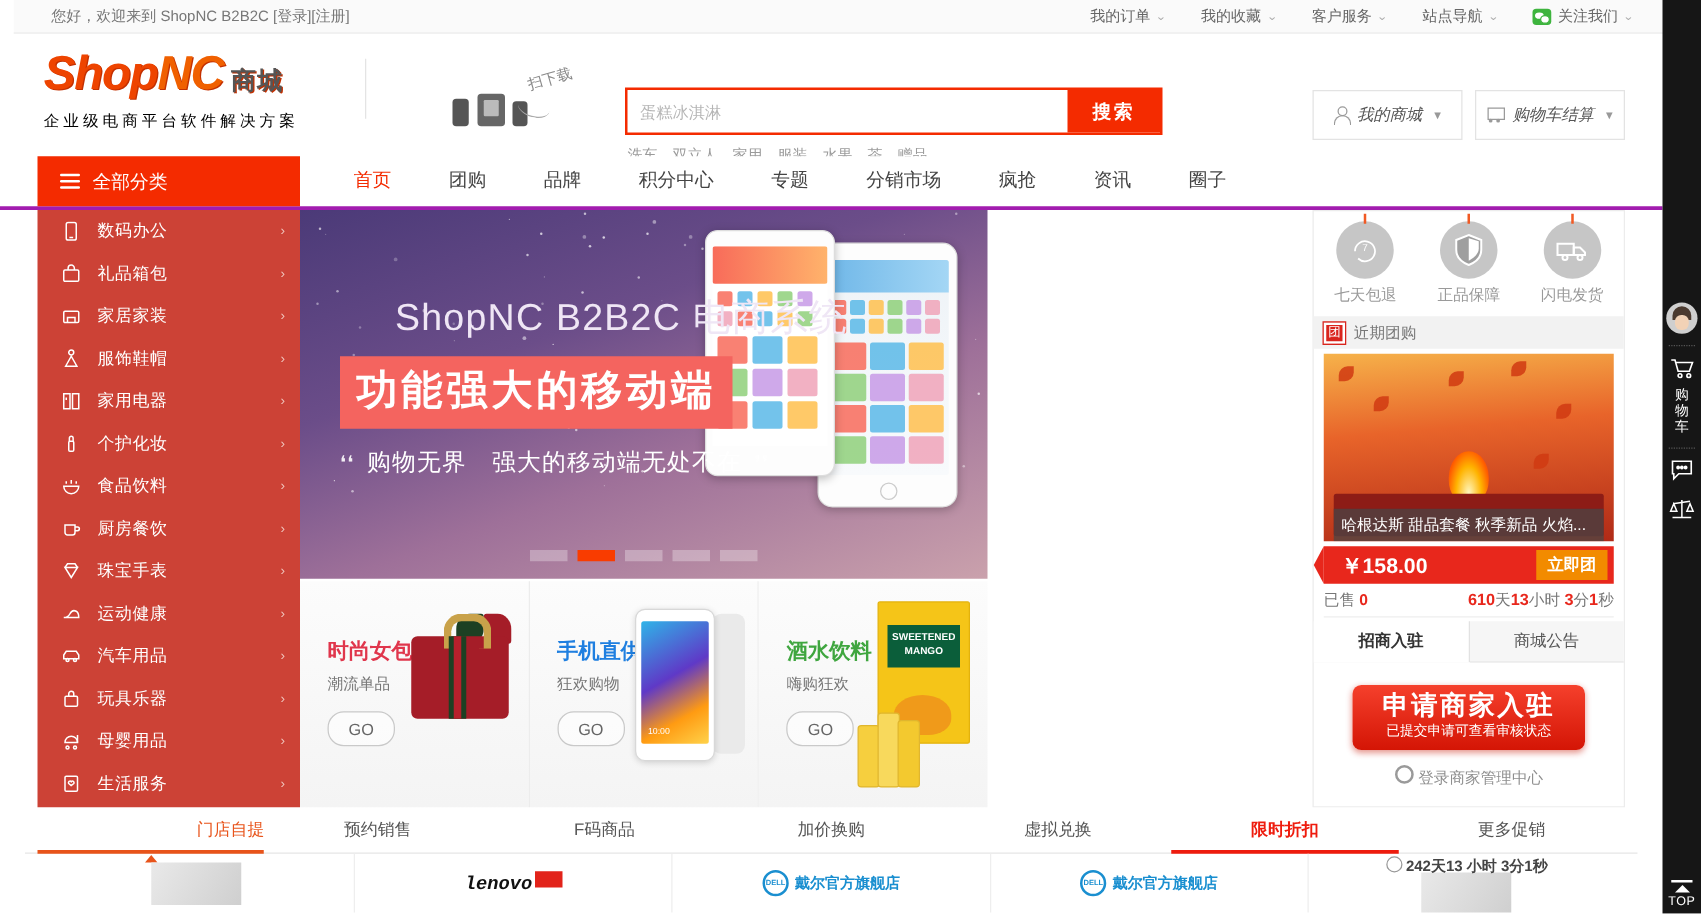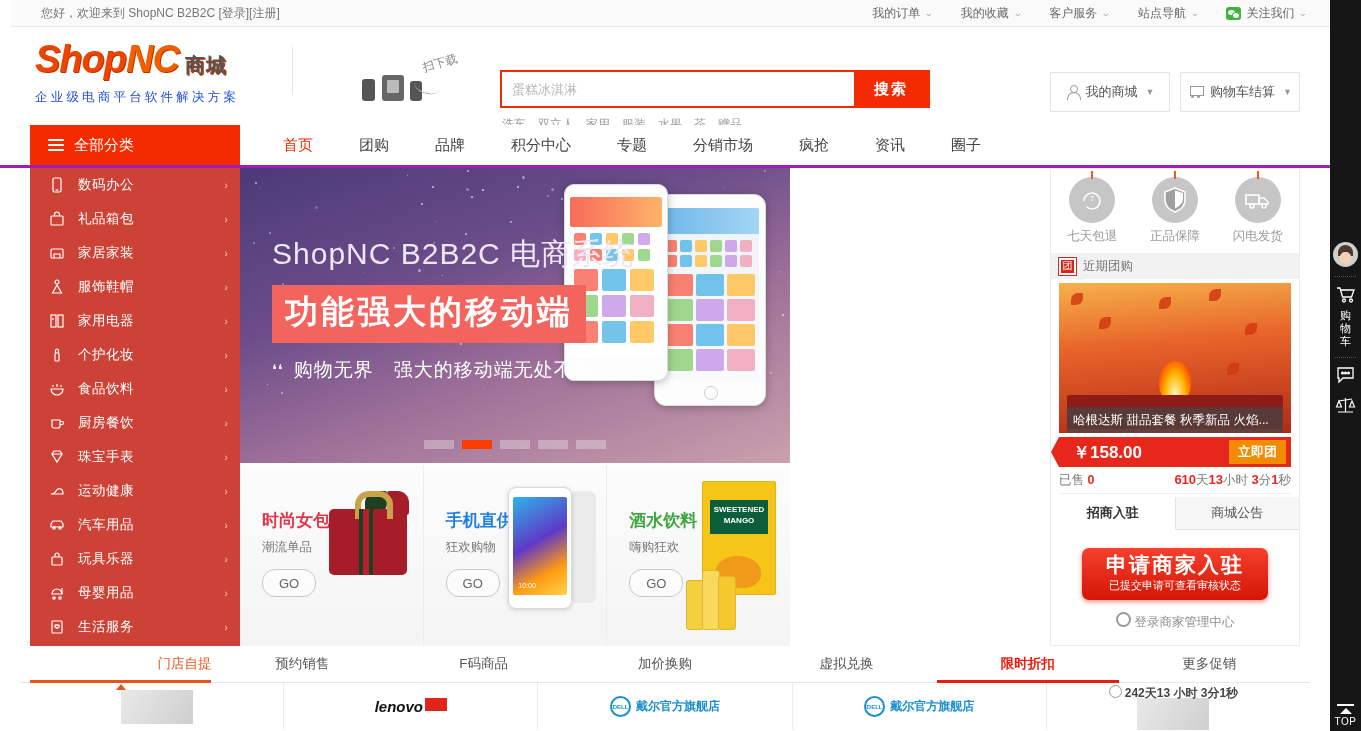--- a/index.html
+++ b/index.html
@@ -26,40 +26,40 @@
   .wx-ico:after{content:"";position:absolute;left:6px;top:5px;width:6px;height:5px;background:#fff;border-radius:50%;border:0.5px solid #3eb43e;}
 
   
   .header{position:absolute;left:0;top:27px;width:1330px;height:98px;background:#fff;}
   .header-inner{position:relative;width:1290px;margin:0 auto;height:98px;}
   .logo{position:absolute;left:15px;top:12px;}
   .logo-main{font-size:38px;font-weight:bold;font-style:italic;color:#ee4400;letter-spacing:-1px;line-height:40px;
     text-shadow:1px 1px 0 #c33000;}
   .logo-main .nc{color:#f06000;}
   .logo-cn{font-size:20px;color:#555;font-weight:bold;font-style:normal;letter-spacing:1px;margin-left:6px;}
-  .logo-sub{font-size:12.5px;color:#1d4ed8;letter-spacing:3.2px;margin-top:4px;}
+  .logo-sub{font-size:12.5px;color:#000000;letter-spacing:3.2px;margin-top:4px;}
   .logo-divider{position:absolute;left:272px;top:20px;width:1px;height:48px;background:#e4e4e4;}
   .promo-img{position:absolute;left:320px;top:22px;width:150px;height:60px;}
   .phone-a{position:absolute;left:22px;top:30px;width:13px;height:22px;background:#555;border-radius:3px;}
   .phone-b{position:absolute;left:42px;top:26px;width:22px;height:26px;background:#666;border-radius:3px;}
   .phone-b:after{content:"";position:absolute;left:5px;top:5px;width:12px;height:13px;background:#bbb;border-radius:1px;}
   .phone-c{position:absolute;left:70px;top:32px;width:12px;height:20px;background:#555;border-radius:3px;}
   .scan-txt{position:absolute;left:82px;top:6px;font-size:12px;color:#888;transform:rotate(-16deg);white-space:nowrap;}
   .scan-arrow{position:absolute;left:74px;top:28px;width:26px;height:16px;border-bottom:1.5px solid #aaa;border-radius:0 0 40% 60%;transform:rotate(8deg);}
 
   .searchwrap{position:absolute;left:480px;top:43px;width:430px;}
   .searchbox{display:flex;width:430px;height:38px;border:2px solid #f42b00;box-sizing:border-box;background:#fff;}
   .searchbox input{flex:1;border:0;outline:0;padding:0 10px;font-size:13px;color:#333;font-family:"Liberation Sans",sans-serif;background:transparent;}
   .searchbox input::placeholder{color:#b6b6b6;}
   .search-btn{width:74px;background:#f42b00;color:#fff;font-size:15px;font-weight:bold;display:flex;align-items:center;justify-content:center;cursor:pointer;letter-spacing:2px;}
   .hotwords{margin-top:8px;display:flex;gap:12px;font-size:12px;color:#9b9b9b;padding-left:2px;}
   .hotwords span{cursor:pointer;}
 
   .hdr-btns{position:absolute;right:10px;top:45px;display:flex;gap:10px;}
-  .hdr-btn{width:118px;height:38px;border:1px solid #e3e3e3;background:#fff;display:flex;align-items:center;justify-content:center;gap:6px;font-size:13px;color:#555;cursor:pointer;}
+  .hdr-btn{width:118px;height:38px;border:1px solid #e3e3e3;background:#fff;display:flex;align-items:center;justify-content:center;gap:6px;font-size:13px;color:#555;cursor:pointer;font-style:italic;}
   .hb-caret{font-size:9px;color:#999;margin-left:2px;}
   .usr-ico{width:14px;height:14px;position:relative;display:inline-block;}
   .usr-ico:before{content:"";position:absolute;left:4px;top:0;width:6px;height:6px;border:1px solid #9a9a9a;border-radius:50%;}
   .usr-ico:after{content:"";position:absolute;left:1px;top:7px;width:12px;height:7px;border:1px solid #9a9a9a;border-bottom:0;border-radius:7px 7px 0 0;}
   .cart-ico{width:16px;height:14px;position:relative;display:inline-block;}
   .cart-ico:before{content:"";position:absolute;left:2px;top:1px;width:12px;height:8px;border:1px solid #9a9a9a;}
   .cart-ico:after{content:"";position:absolute;left:3px;top:10px;width:3px;height:3px;border-radius:50%;background:#9a9a9a;box-shadow:6px 0 0 #9a9a9a;}
 
   
   .nav{position:absolute;left:0;top:125px;width:1330px;height:40px;background:#fff;border-bottom:3px solid #a21caf;}
@@ -86,21 +86,21 @@
   .stars{position:absolute;inset:0;}
   .stars i{position:absolute;background:#fff;border-radius:50%;opacity:.55;}
   .sld-dev{position:absolute;right:14px;top:16px;width:230px;height:260px;}
   .tablet{position:absolute;right:10px;top:10px;width:110px;height:210px;background:#fdfdfd;border-radius:12px;border:1px solid #ddd;box-shadow:0 2px 8px rgba(0,0,0,.25);}
   .tablet:after{content:"";position:absolute;left:50%;bottom:5px;width:12px;height:12px;margin-left:-6px;border:1px solid #ccc;border-radius:50%;}
   .tablet-scr{position:absolute;left:6px;top:13px;right:6px;height:172px;background:linear-gradient(180deg,#eef3f7,#f8fafc);border-radius:2px;overflow:hidden;}
   .phone{position:absolute;right:108px;top:0;width:102px;height:195px;background:#fdfdfd;border-radius:10px;border:1px solid #ddd;box-shadow:0 2px 8px rgba(0,0,0,.25);}
   .phone-scr{position:absolute;left:5px;top:12px;right:5px;height:160px;background:#fff;overflow:hidden;}
   .mk{position:absolute;border-radius:2px;}
   .sld-txt{position:absolute;left:32px;top:66px;width:430px;}
-  .sld-l1{font-size:30px;color:#efe6f5;letter-spacing:1px;font-weight:300;}
+  .sld-l1{font-size:30px;color:#efe6f5;letter-spacing:1px;font-weight:300;margin-left:44px;}
   .sld-l2{display:inline-block;margin-top:10px;background:#f4645f;color:#fff;font-size:33px;font-weight:bold;padding:5px 13px 8px;letter-spacing:3px;}
   .sld-l3{margin-top:14px;font-size:19px;color:#fff;display:flex;align-items:center;gap:10px;letter-spacing:1px;}
   .qm{font-size:15px;opacity:.9;}
   .sld-dots{position:absolute;left:0;right:0;bottom:14px;display:flex;justify-content:center;gap:8px;}
   .sld-dots i{width:30px;height:9px;background:rgba(255,255,255,.30);cursor:pointer;display:block;}
   .sld-dots i.on{background:#f93c00;}
 
   .promos{position:absolute;left:220px;top:297px;width:550px;height:181px;display:flex;background:#fff;}
   .promo{position:relative;flex:1;border-right:1px solid #ececec;background:linear-gradient(180deg,#fcfcfc,#f4f4f4);overflow:hidden;}
   .promo:last-child{border-right:0;}
@@ -167,21 +167,21 @@
   .btab.on:after{content:"";position:absolute;left:0;right:0;bottom:-1px;height:3px;background:#e8541b;}
   .btab.hot{color:#ee1c0e;font-weight:bold;}
   .btab.hot:after{content:"";position:absolute;left:0;right:0;bottom:-1px;height:3px;background:#ee1c0e;}
   .btab .tri{position:absolute;left:50%;margin-left:-5px;bottom:-8px;width:0;height:0;border-left:5px solid transparent;border-right:5px solid transparent;border-bottom:6px solid #e8541b;}
   .bcards{display:flex;height:47px;padding:0 10px;box-sizing:border-box;}
   .bcard{flex:1;border-right:1px solid #eee;position:relative;display:flex;align-items:center;justify-content:center;overflow:hidden;}
   .bcard:last-child{border-right:0;}
   .bc-cd{position:absolute;left:0;right:0;top:2px;text-align:center;font-size:12px;color:#777;}
   .bc-cd b{color:#444;}
   .clk{display:inline-block;width:11px;height:11px;border:1px solid #999;border-radius:50%;vertical-align:-1px;margin-right:3px;}
-  .lenovo{font-size:15px;font-weight:bold;font-style:italic;color:#111;}
+  .lenovo{font-size:15px;font-weight:bold;font-style:italic;color:#111;font-family:Liberation Mono, monospace;}
   .lenovo i{display:inline-block;width:22px;height:13px;background:#e2231a;vertical-align:1px;margin-left:2px;}
   .dell{display:flex;align-items:center;gap:5px;color:#1a8fd0;font-size:12px;font-weight:bold;}
   .dell-o{width:17px;height:17px;border-radius:50%;border:2px solid #1a8fd0;display:flex;align-items:center;justify-content:center;font-size:6px;}
   .brandimg{width:72px;height:34px;background:linear-gradient(120deg,#e9e9e9,#cfcfcf);}
 
   
   .rail{position:absolute;right:0;top:0;width:31px;height:731px;background:#161616;}
   .rail-av{margin:242px auto 0;width:25px;height:25px;border-radius:50%;background:#cfcfcf;position:relative;overflow:hidden;}
   .rail-av:before{content:"";position:absolute;left:5px;top:3px;width:15px;height:11px;background:#4b3a2f;border-radius:8px 8px 0 0;}
   .rail-av:after{content:"";position:absolute;left:7px;top:10px;width:11px;height:12px;background:#f2d2b6;border-radius:5px;}

